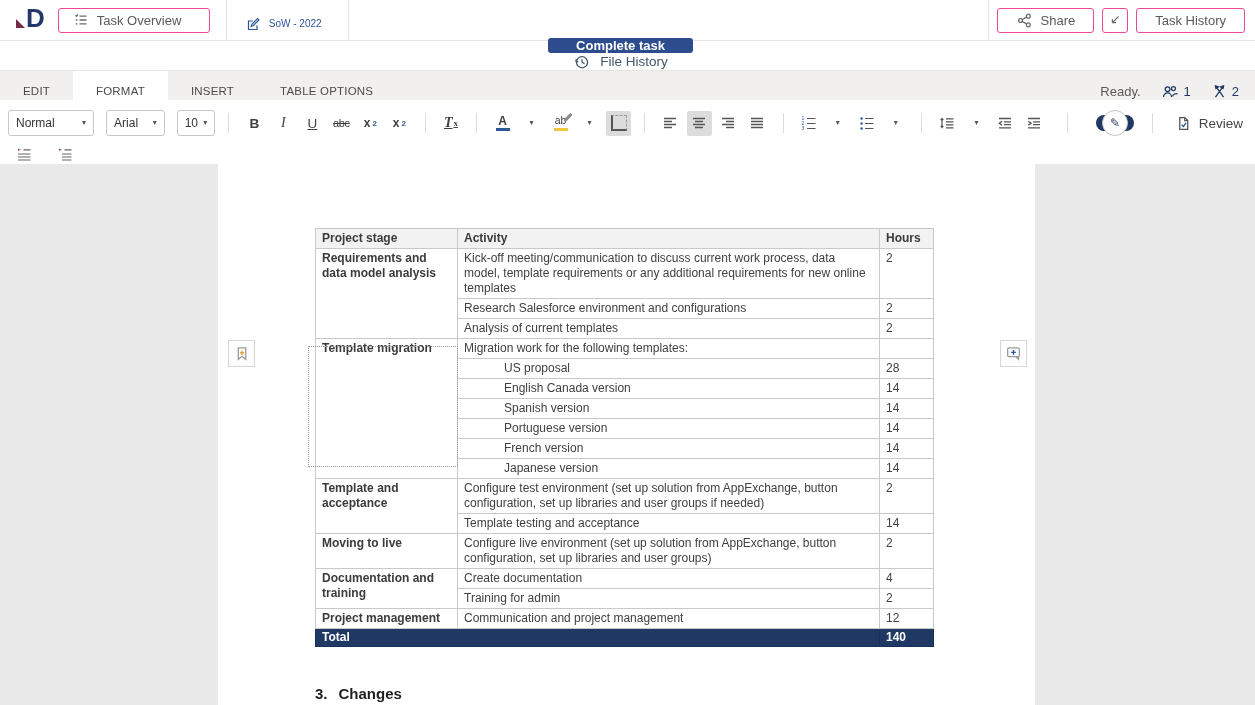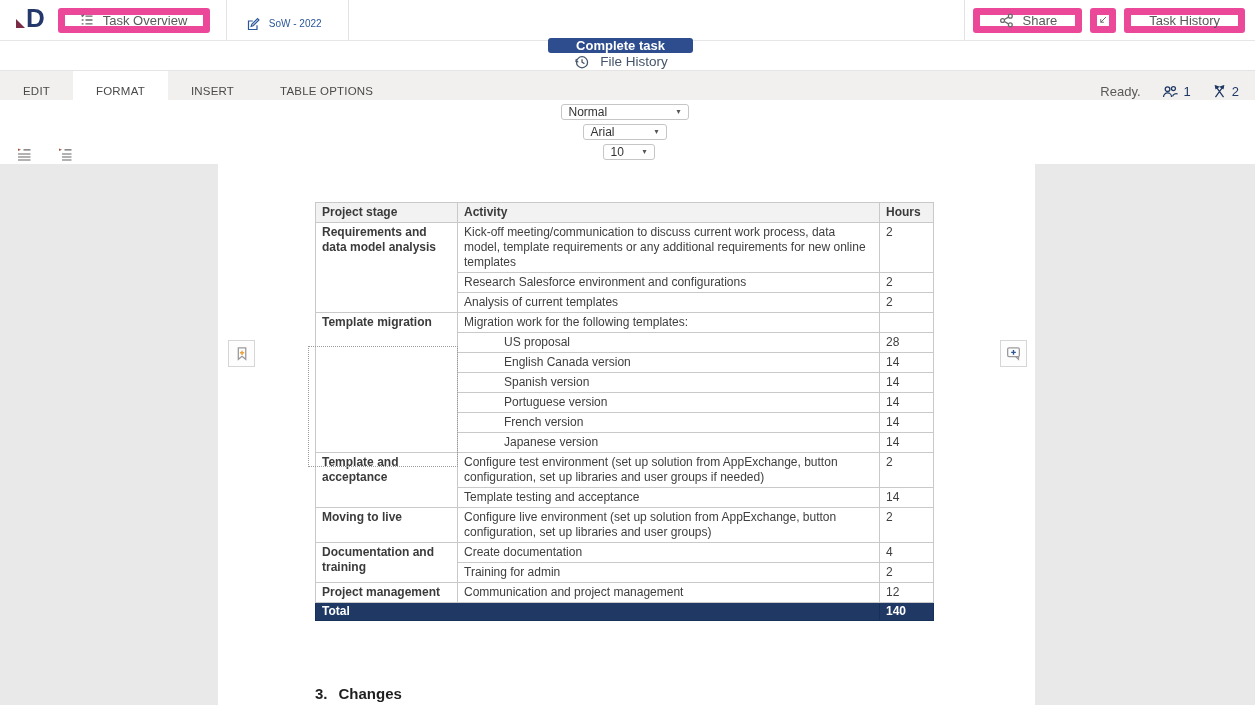--- a/index.html
+++ b/index.html
@@ -7,21 +7,21 @@
        font-family:"Liberation Sans",sans-serif;color:#444;background:#fff;}
   .vsep{width:1px;background:#e3e3e3;align-self:stretch;}
   svg{display:block;}
 
   
   .topbar{position:absolute;left:0;top:0;width:1255px;height:40px;background:#fff;
           border-bottom:1px solid #e6e6e6;display:flex;align-items:center;}
   .logo{display:flex;align-items:flex-end;margin:0 14px 4px 16px;cursor:pointer;}
   .logo-tri{width:9px;height:9px;background:#7a2c47;clip-path:polygon(0 0,0 100%,100% 100%);margin:0 1px 2px 0;}
   .logo-d{font-size:26px;line-height:24px;font-weight:800;color:#24386b;letter-spacing:-1px;}
-  .btn{display:flex;align-items:center;gap:8px;height:25px;padding:0 14px;border:7px solid #ec4899;
+  .btn{display:flex;align-items:center;gap:8px;height:25px;padding:0 14px;border:1px solid #ec4899;
        border-radius:3px;background:#fff;font-size:13px;color:#595959;cursor:pointer;}
   .task-overview-btn{width:152px;justify-content:flex-start;margin-right:16px;}
   .doc-tab{position:relative;height:40px;display:flex;align-items:center;gap:8px;padding:7px 26px 0 18px;
            color:#2b579a;font-size:10px;cursor:pointer;}
   .tab-underline{position:absolute;left:0;bottom:0;height:3px;width:100%;background:#2b579a;}
   .topbar .right{margin-left:auto;display:flex;align-items:center;gap:8px;padding-right:10px;height:100%;}
   .sq-btn{width:26px;height:25px;padding:0;justify-content:center;}
   .task-history-btn{padding:0 18px;}
 
   
@@ -38,21 +38,21 @@
           display:flex;align-items:stretch;font-size:11.5px;color:#4a4a4a;}
   .ribbon-tab{display:flex;align-items:center;padding:0 23px;cursor:pointer;letter-spacing:.2px;}
   .ribbon-tab.active{background:#fff;}
   .ribbon .right{margin-left:auto;display:flex;align-items:center;gap:20px;padding-right:16px;}
   .status-text{font-size:13px;color:#595959;}
   .count-ind{display:flex;align-items:center;gap:4px;color:#1f3864;font-size:13px;cursor:pointer;}
 
   
   .toolbar{position:absolute;left:0;top:100px;width:1255px;height:64px;background:#fff;
            border-bottom:1px solid #d2d2d2;}
-  .trow1{display:flex;align-items:center;height:38px;padding:4px 6px 0 8px;gap:4px;flex-direction:column;}
+  .trow1{display:flex;align-items:center;height:38px;padding:4px 6px 0 8px;gap:4px;}
   .trow2{display:flex;align-items:center;height:24px;padding-left:12px;gap:16px;}
   .dd{height:24px;border:1px solid #c6c6c6;border-radius:3px;background:#fff;display:flex;
       align-items:center;padding:0 7px;font-size:12px;color:#333;cursor:pointer;}
   .dd .caret{margin-left:auto;}
   .caret{font-size:8px;color:#555;line-height:1;}
   .dd-style{width:112px;margin-right:8px;}
   .dd-font{width:68px;margin-right:8px;}
   .dd-size{width:36px;}
   .sep{width:1px;height:20px;background:#dcdcdc;margin:0 9px;}
   .tbtn{min-width:25px;height:25px;display:flex;align-items:center;justify-content:center;gap:2px;
@@ -85,21 +85,21 @@
   
   .docarea{position:absolute;left:0;top:164px;width:1255px;height:541px;background:#e9e9e9;overflow:hidden;}
   .page{position:absolute;left:218px;top:0;width:817px;height:541px;background:#fff;}
   .intro{position:absolute;left:315px;top:-10px;width:640px;font-size:13px;line-height:19px;color:#3d3d3d;}
   .margin-icon{position:absolute;width:25px;height:25px;background:#fdfdfd;border:1px solid #d6d6d6;
                display:flex;align-items:center;justify-content:center;cursor:pointer;}
   .bookmark-box{left:228px;top:176px;}
   .comment-box{left:1000px;top:176px;}
   .selection-outline{position:absolute;left:308px;top:182px;width:148px;height:119px;
                      border:1px dotted #9a9a9a;pointer-events:none;}
-  .doc-table{position:absolute;left:315px;top:38px;width:619px;border-collapse:collapse;
+  .doc-table{position:absolute;left:315px;top:64px;width:619px;border-collapse:collapse;
              font-size:12px;line-height:15px;color:#404040;table-layout:fixed;}
   .doc-table th,.doc-table td{border:1px solid #c9c9c9;padding:2px 6px;vertical-align:top;text-align:left;
              overflow:hidden;}
   .doc-table thead th{background:#f2f2f2;font-weight:700;color:#3b3b3b;}
   .col-stage{width:129px;}
   .col-hours{width:41px;text-align:center;}
   .stage-cell{font-weight:700;color:#3b3b3b;}
   .hours-cell{text-align:center;}
   td.indent{padding-left:46px;}
   .doc-table tfoot td{background:#1f3864;color:#fff;font-weight:700;border:1px solid #17305a;padding:1px 6px;}

